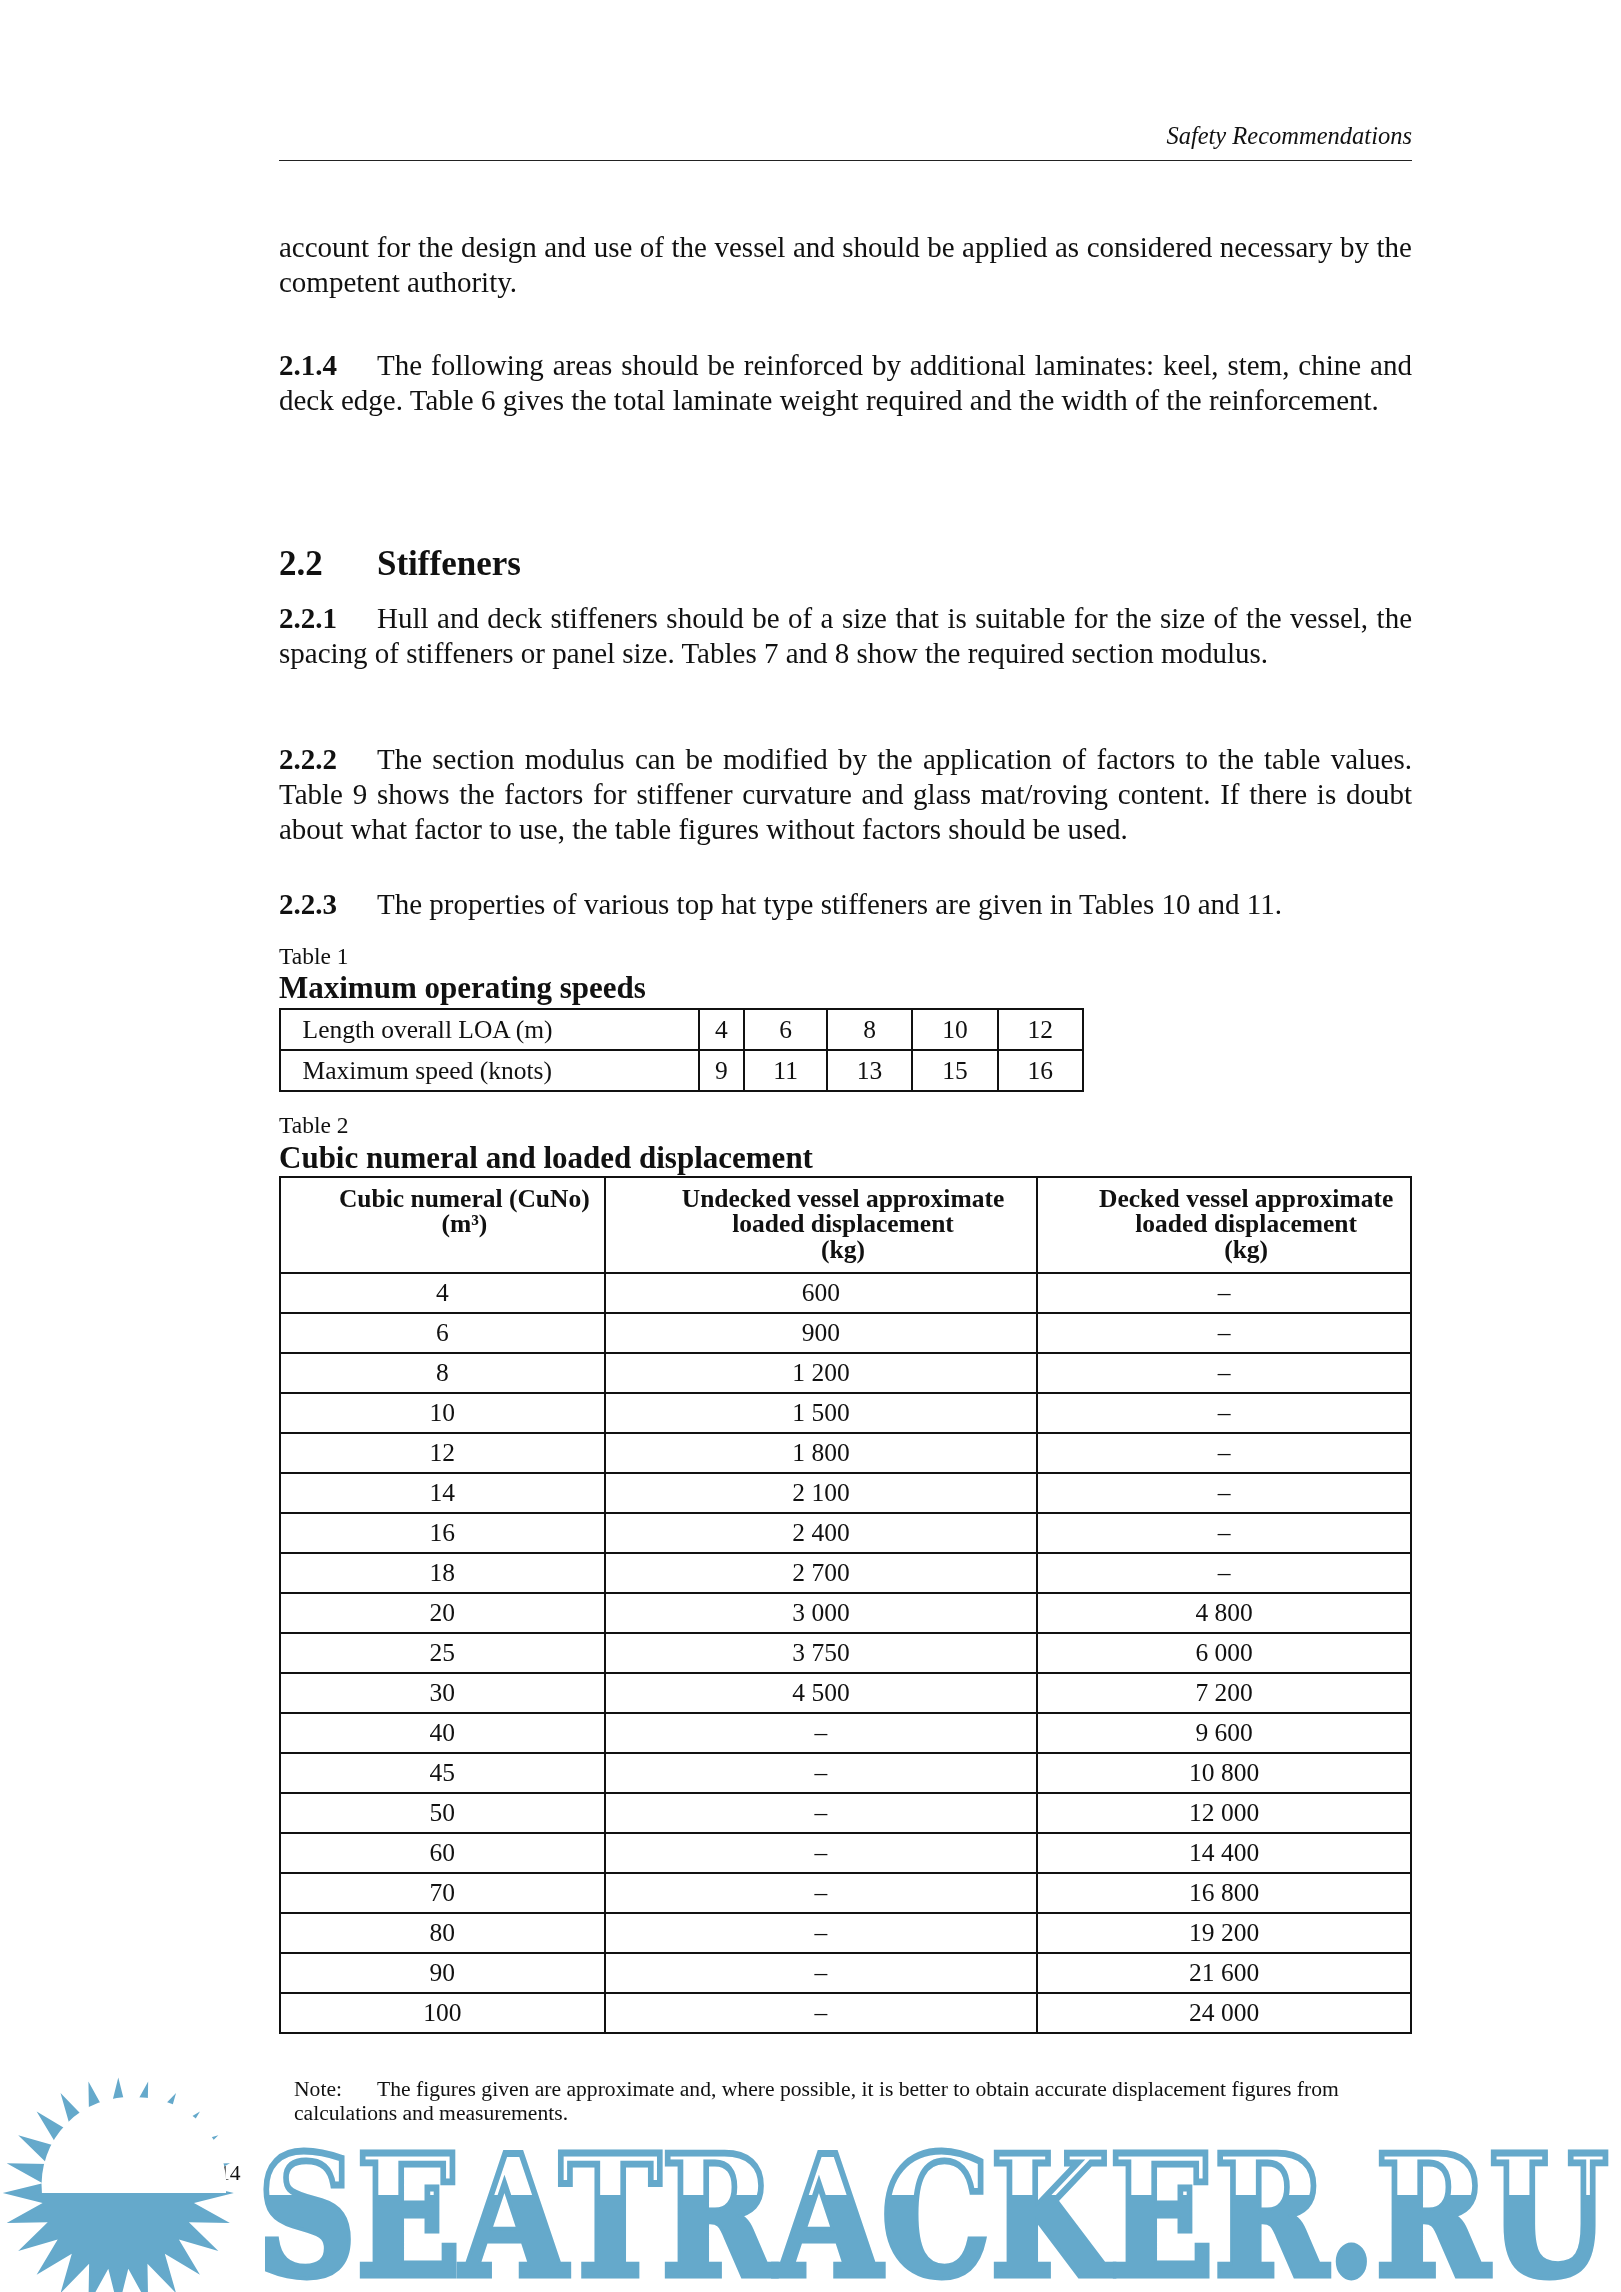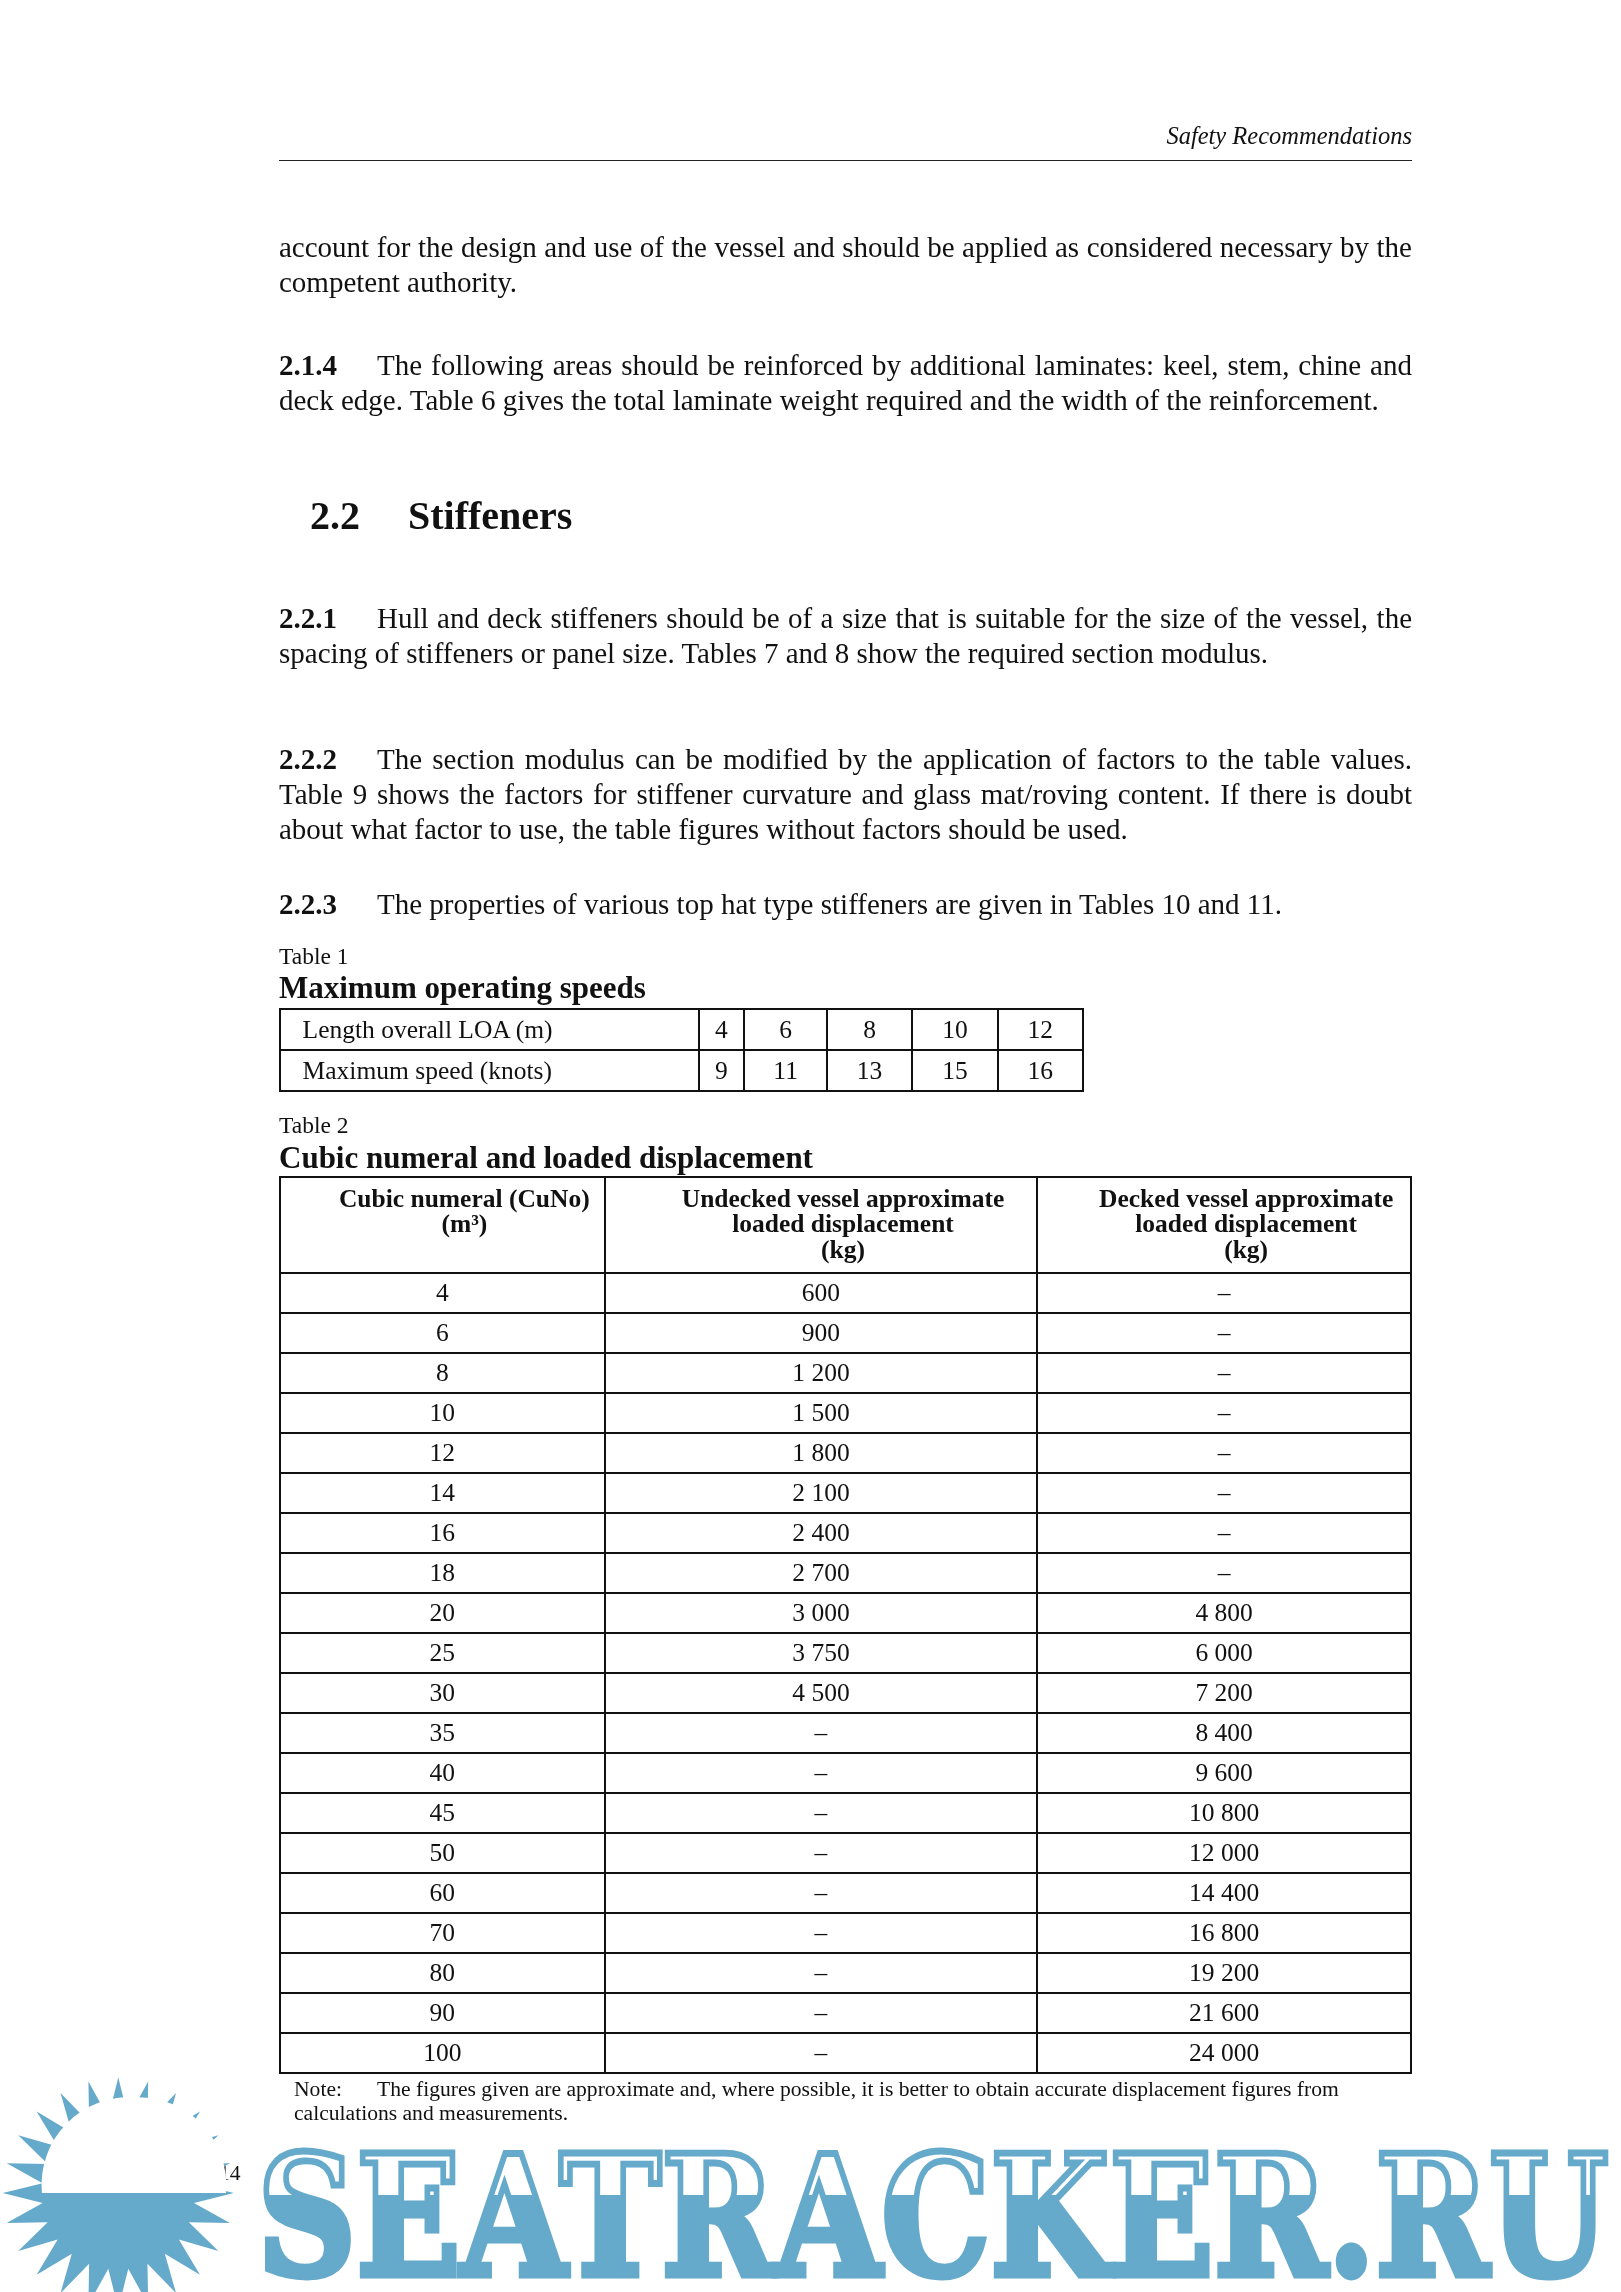--- a/index.html
+++ b/index.html
@@ -3,21 +3,21 @@
 <meta charset="utf-8">
 <style>
   html, body { margin:0; padding:0; background:#ffffff; }
   body { width:1621px; height:2293px; position:relative; overflow:hidden;
          font-family:"Liberation Serif","DejaVu Serif",serif; color:#111; }
   .abs { position:absolute; }
   .running-head { left:279px; width:1133px; top:122px; text-align:right; font-style:italic; font-size:24.5px; }
   .head-rule { left:279px; width:1133px; top:160px; height:0; border-top:1.5px solid #222; }
   .para { left:279px; width:1133px; font-size:29px; line-height:35px; text-align:justify; }
   .num { font-weight:bold; display:inline-block; width:98px; }
-  .sec-head { left:279px; top:492px; font-size:40px; font-weight:bold;margin-left:31px; }
+  .sec-head { left:279px; top:544px; font-size:35px; font-weight:bold; }
   .sec-head .n { display:inline-block; width:98px; }
   .tlabel { left:279px; font-size:23.5px; }
   .ttitle { left:279px; font-size:31px; font-weight:bold; }
   table { border-collapse:collapse; position:absolute; }
   td, th { border:2px solid #111; font-size:25.5px; padding:0; font-weight:normal; }
   #t1 { left:279px; top:1008px; width:805px; }
   #t1 td { height:39px; text-align:center; }
   #t1 td.lbl { text-align:left; padding-left:21.6px; width:395px; }
   #t2 { left:279px; top:1176px; width:1133px; }
   #t2 th { font-weight:bold; font-size:25.5px; line-height:25.5px; vertical-align:top; padding-top:7.8px; height:86px; text-align:center;padding-left:44px; }
@@ -143,25 +143,20 @@
         <td>25</td>
         <td>3 750</td>
         <td>6 000</td>
       </tr>
       <tr>
         <td>30</td>
         <td>4 500</td>
         <td>7 200</td>
       </tr>
       <tr>
-        <td>35</td>
-        <td>–</td>
-        <td>8 400</td>
-      </tr>
-      <tr>
         <td>40</td>
         <td>–</td>
         <td>9 600</td>
       </tr>
       <tr>
         <td>45</td>
         <td>–</td>
         <td>10 800</td>
       </tr>
       <tr>

